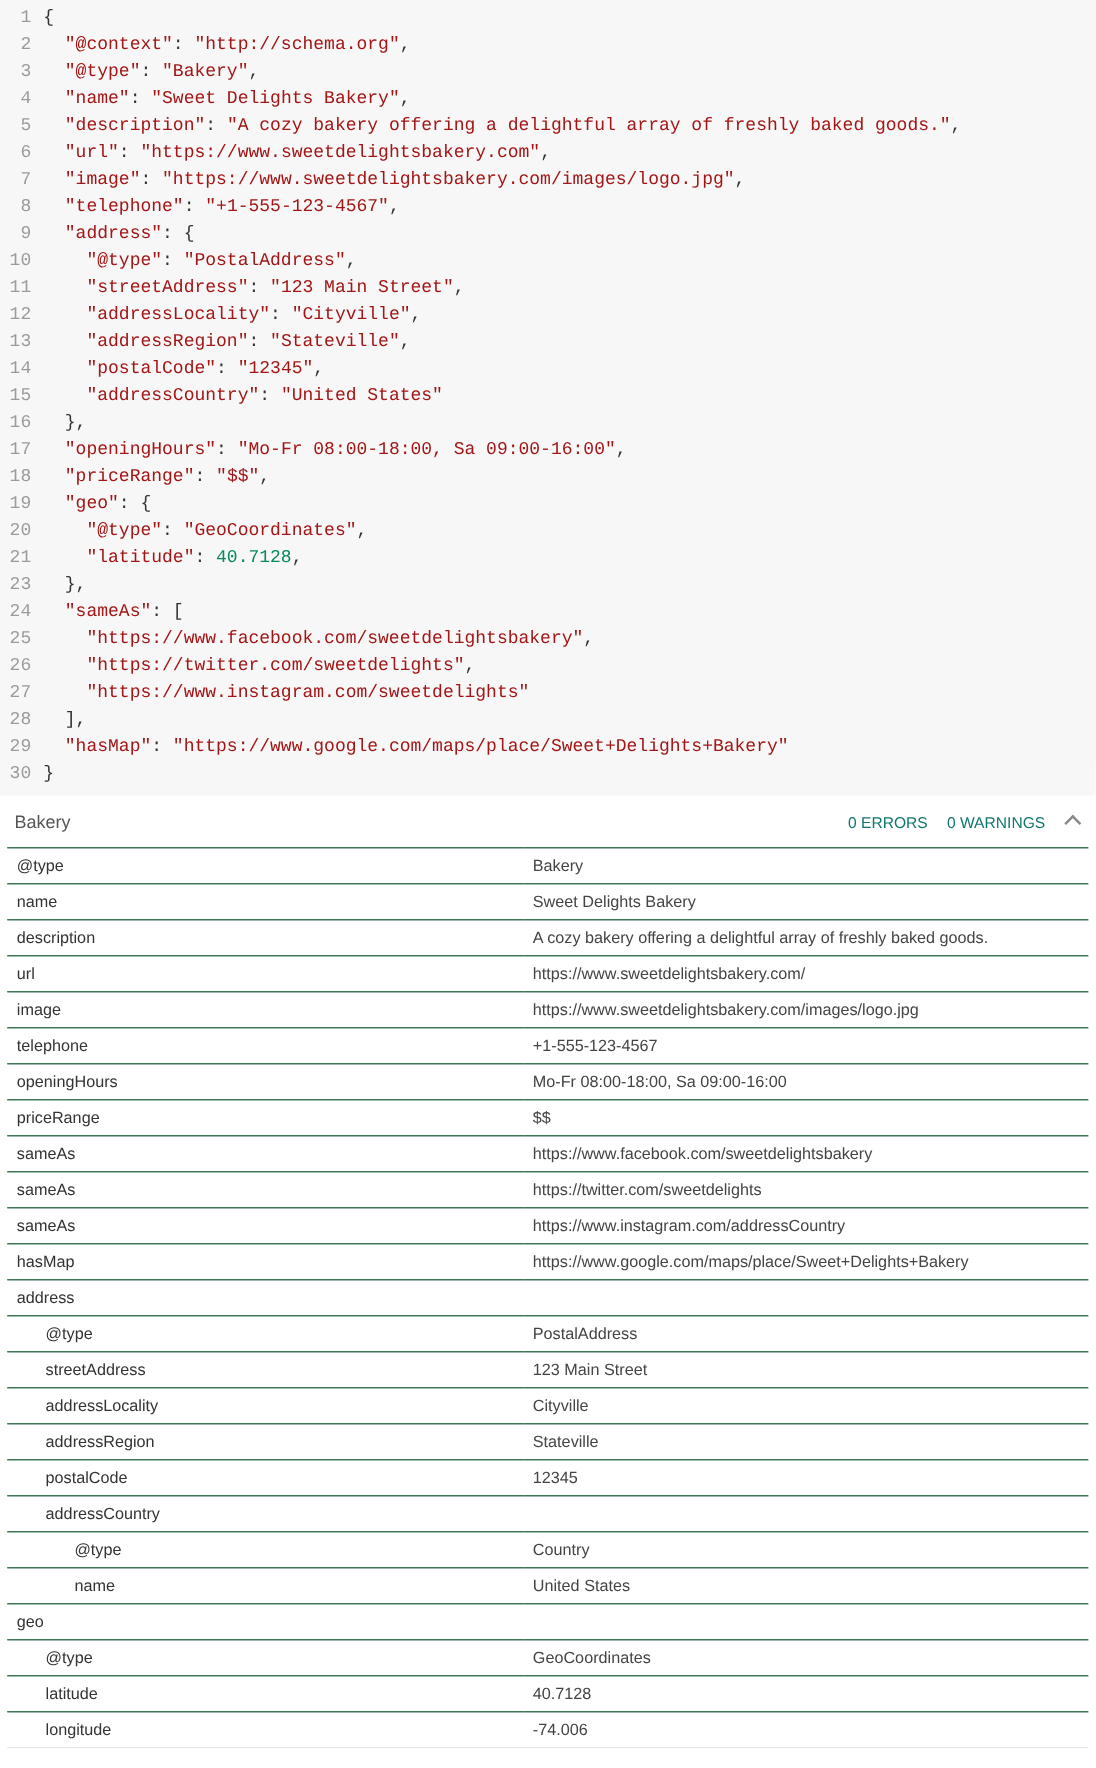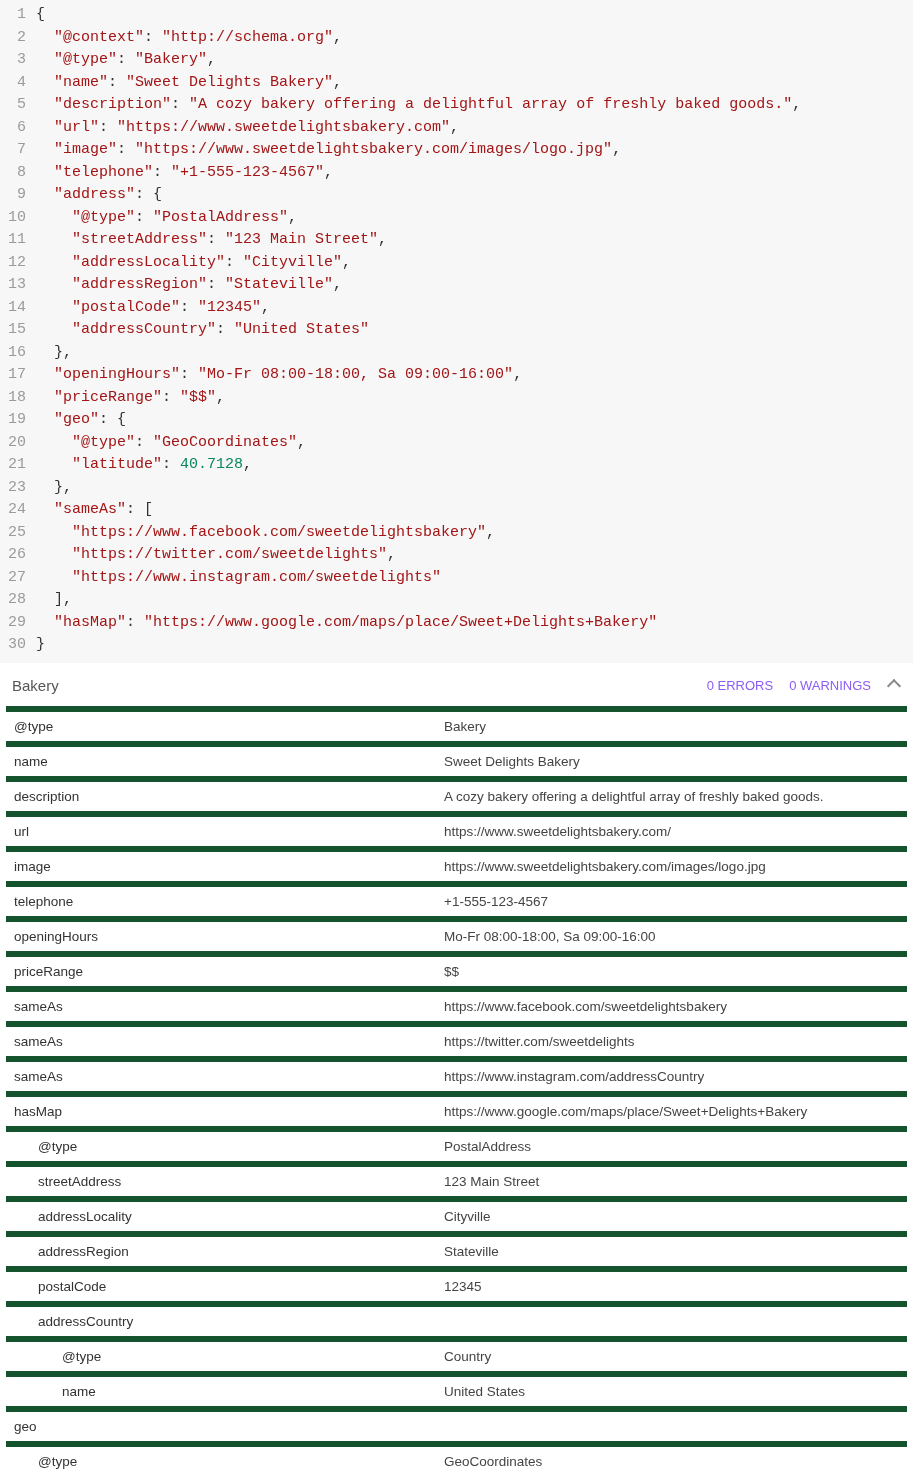--- a/index.html
+++ b/index.html
@@ -36,21 +36,21 @@
   .num { color:#09885a; }
 
   .summary-bar {
     display:flex;
     justify-content:space-between;
     align-items:center;
     padding: 14px 12px 12px 12px;
     color:#555;
     font-size:15px;
   }
-  .summary-right { display:flex; align-items:center; gap:16px; color:#8b5cf6; font-size:13px;}
+  .summary-right { display:flex; align-items:center; gap:16px; color:#0f766e; font-size:13px;}
   .chevron {
     width:14px;height:14px;
     transform:rotate(180deg);
   }
   .chevron::before{
     content:"";
     display:block;
     width:8px;height:8px;
     border-right:2px solid #888;
     border-bottom:2px solid #888;
@@ -58,21 +58,21 @@
     margin:1px 0 0 2px;
   }
 
   .table-wrap { padding: 0 6px; }
   table.props {
     width:100%;
     border-collapse:collapse;
     font-size:13.5px;
     color:#333;
   }
-  table.props tr { border-top:6px solid #14532d; }
+  table.props tr { border-top:1px solid #14532d; }
   table.props tr:last-child { border-bottom:1px solid #e5e5e5; }
   table.props td {
     padding:7px 8px 7px 8px;
     vertical-align:top;
   }
   td.key { width:430px; font-weight:400; }
   td.val { color:#444; }
   .ind1 { padding-left:32px !important; }
   .ind2 { padding-left:56px !important; }
 </style>
@@ -165,20 +165,24 @@
         </tr>
         <tr>
           <td class="key">sameAs</td>
           <td class="val">https://www.instagram.com/addressCountry</td>
         </tr>
         <tr>
           <td class="key">hasMap</td>
           <td class="val">https://www.google.com/maps/place/Sweet+Delights+Bakery</td>
         </tr>
         <tr>
+          <td class="key">address</td>
+          <td class="val"></td>
+        </tr>
+        <tr>
           <td class="key ind1">@type</td>
           <td class="val">PostalAddress</td>
         </tr>
         <tr>
           <td class="key ind1">streetAddress</td>
           <td class="val">123 Main Street</td>
         </tr>
         <tr>
           <td class="key ind1">addressLocality</td>
           <td class="val">Cityville</td>

